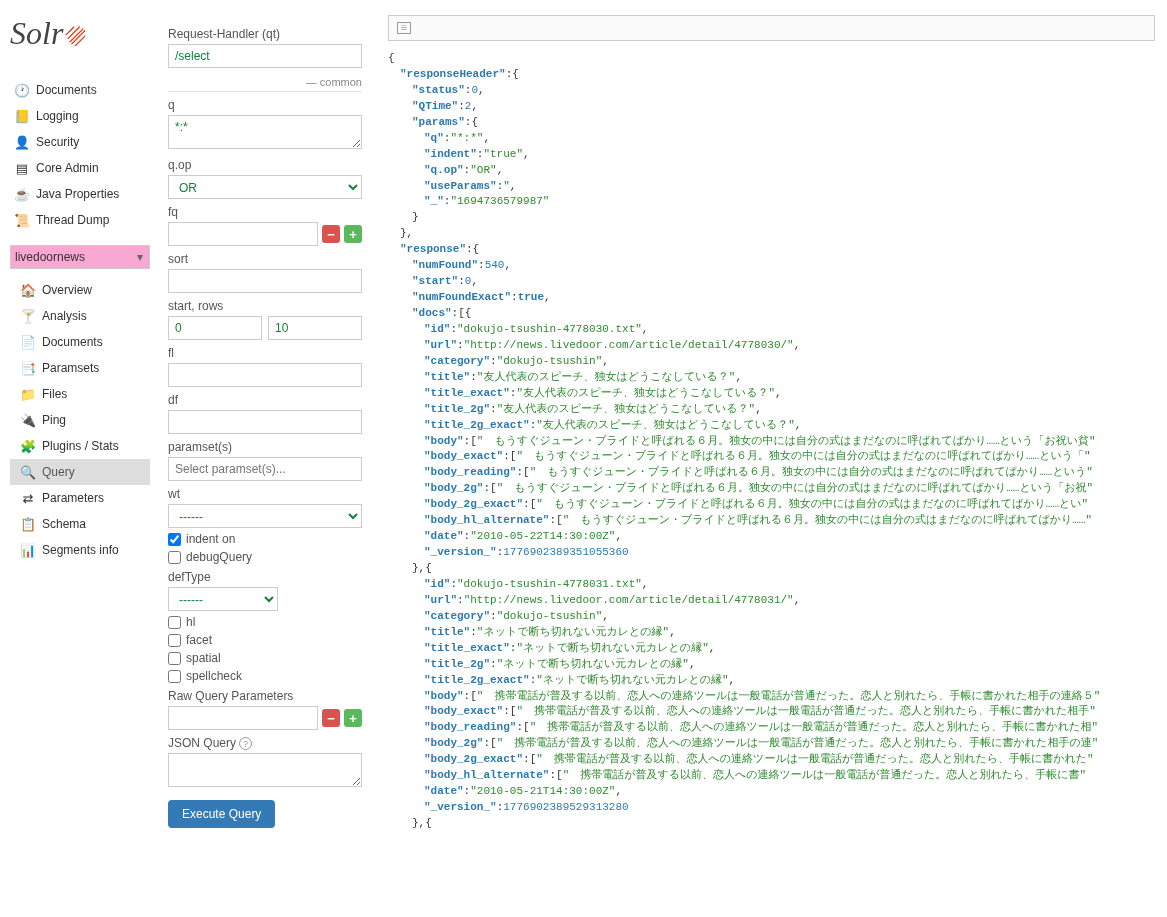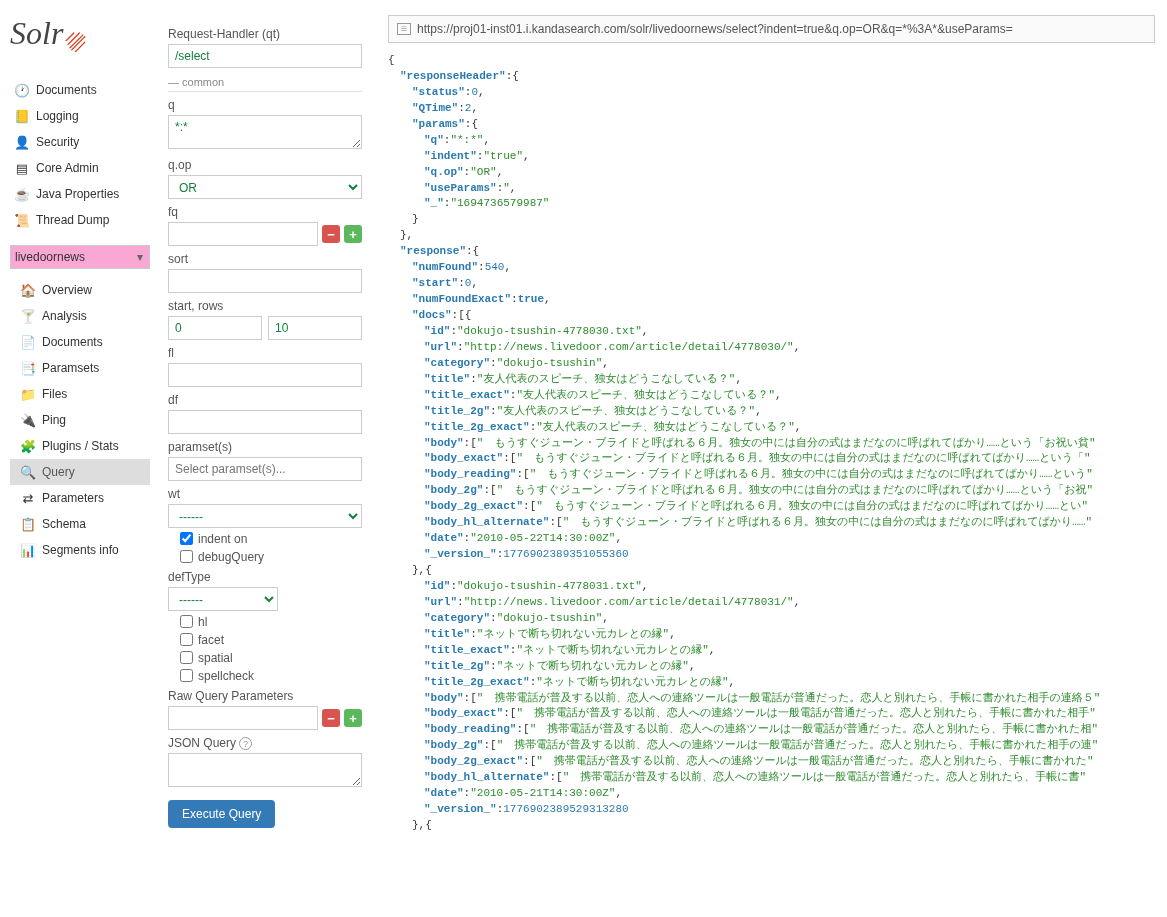--- a/index.html
+++ b/index.html
@@ -1,41 +1,41 @@
 <!DOCTYPE html>
 <html><head>
 <meta charset="utf-8">
 <style>
 * { box-sizing: border-box; margin: 0; padding: 0; }
 body { font-family: Arial, Helvetica, sans-serif; font-size: 12px; color: #333; background: #fff; }
 .container { display: flex; width: 1167px; }
 .sidebar { width: 160px; padding: 15px 10px; flex-shrink: 0; }
-.logo { display: flex; align-items: flex-end; margin-bottom: 25px; }
+.logo { display: flex; align-items: center; margin-bottom: 25px; }
 .logo-text { font-size: 32px; font-family: Georgia, serif; color: #444; font-style: italic; }
 .logo-icon { width: 22px; height: 22px; margin-left: 2px; margin-top: 2px; }
 .nav-item { display: flex; align-items: center; padding: 5px 4px; cursor: pointer; color: #333; font-size: 12px; }
 .nav-item .icon { width: 16px; height: 16px; margin-right: 6px; display: inline-flex; align-items: center; justify-content: center; font-size: 13px; }
 .core-select { width: 100%; padding: 4px; margin: 12px 0 8px 0; border: 1px solid #ccc; background: #f9a8d4; font-size: 12px; position: relative; }
 .core-select::after { content: '▾'; position: absolute; right: 6px; top: 4px; color: #666; }
 .sub-nav { padding-left: 0; }
 .sub-nav .nav-item { padding-left: 10px; }
 .sub-nav .nav-item.active { background: #ddd; color: #555; }
 .query-form { width: 210px; padding: 21px 8px; flex-shrink: 0; }
 .form-label { font-size: 12px; color: #555; margin-bottom: 3px; margin-top: 6px; display: block; }
 .form-input, .form-select, .form-textarea { width: 100%; padding: 4px 6px; border: 1px solid #ccc; font-size: 12px; background: #fff; color: #15803d; }
 .form-textarea { height: 34px; resize: vertical; font-family: Arial; }
 .form-select { height: 24px; }
-.fieldset-label { font-size: 11px; color: #888; margin: 8px 0 4px 0; border-bottom: 1px solid #e0e0e0; padding-bottom: 3px; }
+.fieldset-label { font-size: 11px; color: #888; margin: 8px 0 4px 0; border-bottom: 1px solid #e0e0e0; padding-bottom: 3px; text-align: right; }
 .fieldset-label::before { content: '— '; }
 .row-flex { display: flex; gap: 4px; align-items: center; }
 .row-flex .form-input { flex: 1; }
 .btn-small { width: 18px; height: 18px; border-radius: 3px; display: inline-flex; align-items: center; justify-content: center; color: #fff; font-weight: bold; font-size: 13px; cursor: pointer; border: none; }
 .btn-minus { background: #d9534f; }
 .btn-plus { background: #5cb85c; }
-.checkbox-row { display: flex; align-items: flex-start; margin: 4px 12px; font-size: 12px; color: #555; }
+.checkbox-row { display: flex; align-items: center; margin: 4px 0; font-size: 12px; color: #555; }
 .checkbox-row input { margin-right: 5px; }
 .exec-btn { background: #337ab7; color: #fff; border: none; padding: 7px 14px; border-radius: 4px; font-size: 12px; cursor: pointer; margin-top: 10px; }
 .start-rows { display: flex; gap: 6px; }
 .start-rows input { width: 50%; }
 .placeholder-style { color: #aaa; }
 .results { flex: 1; padding: 15px 12px 15px 18px; overflow: hidden; min-width: 0; }
 .url-bar { border: 1px solid #ccc; padding: 6px 8px; font-size: 12px; color: #555; background: #fafafa; display: flex; align-items: center; margin-bottom: 10px; }
 .url-bar .url-icon { width: 14px; height: 12px; border: 1px solid #999; margin-right: 6px; font-size: 7px; display: flex; align-items: center; justify-content: center; color: #999; }
 .json-output { font-family: 'Courier New', monospace; font-size: 11px; line-height: 1.45; white-space: nowrap; overflow: hidden; }
 .json-output .k { color: #2a7ab0; font-weight: bold; }
@@ -223,21 +223,20 @@
 
     <label class="form-label"><span>JSON Query</span><span class="help-icon">?</span></label>
     <textarea class="form-textarea" style=""></textarea>
 
     <button class="exec-btn">Execute Query</button>
   </div>
 
   <div class="results">
     <div class="url-bar">
       <span class="url-icon">☰</span>
-      <span>https://proj01-inst01.i.kandasearch.com/solr/livedoornews/select?indent=true&amp;q.op=OR&amp;q=*%3A*&amp;useParams=</span>
     </div>
     <div class="json-output" id="json-output">
         <div class="json-line i0">{</div>
         <div class="json-line i1"><span class="k">"responseHeader"</span>:{</div>
         <div class="json-line i2"><span class="k">"status"</span>:<span class="n">0</span>,</div>
         <div class="json-line i2"><span class="k">"QTime"</span>:<span class="n">2</span>,</div>
         <div class="json-line i2"><span class="k">"params"</span>:{</div>
         <div class="json-line i3"><span class="k">"q"</span>:<span class="s">"*:*"</span>,</div>
         <div class="json-line i3"><span class="k">"indent"</span>:<span class="s">"true"</span>,</div>
         <div class="json-line i3"><span class="k">"q.op"</span>:<span class="s">"OR"</span>,</div>

